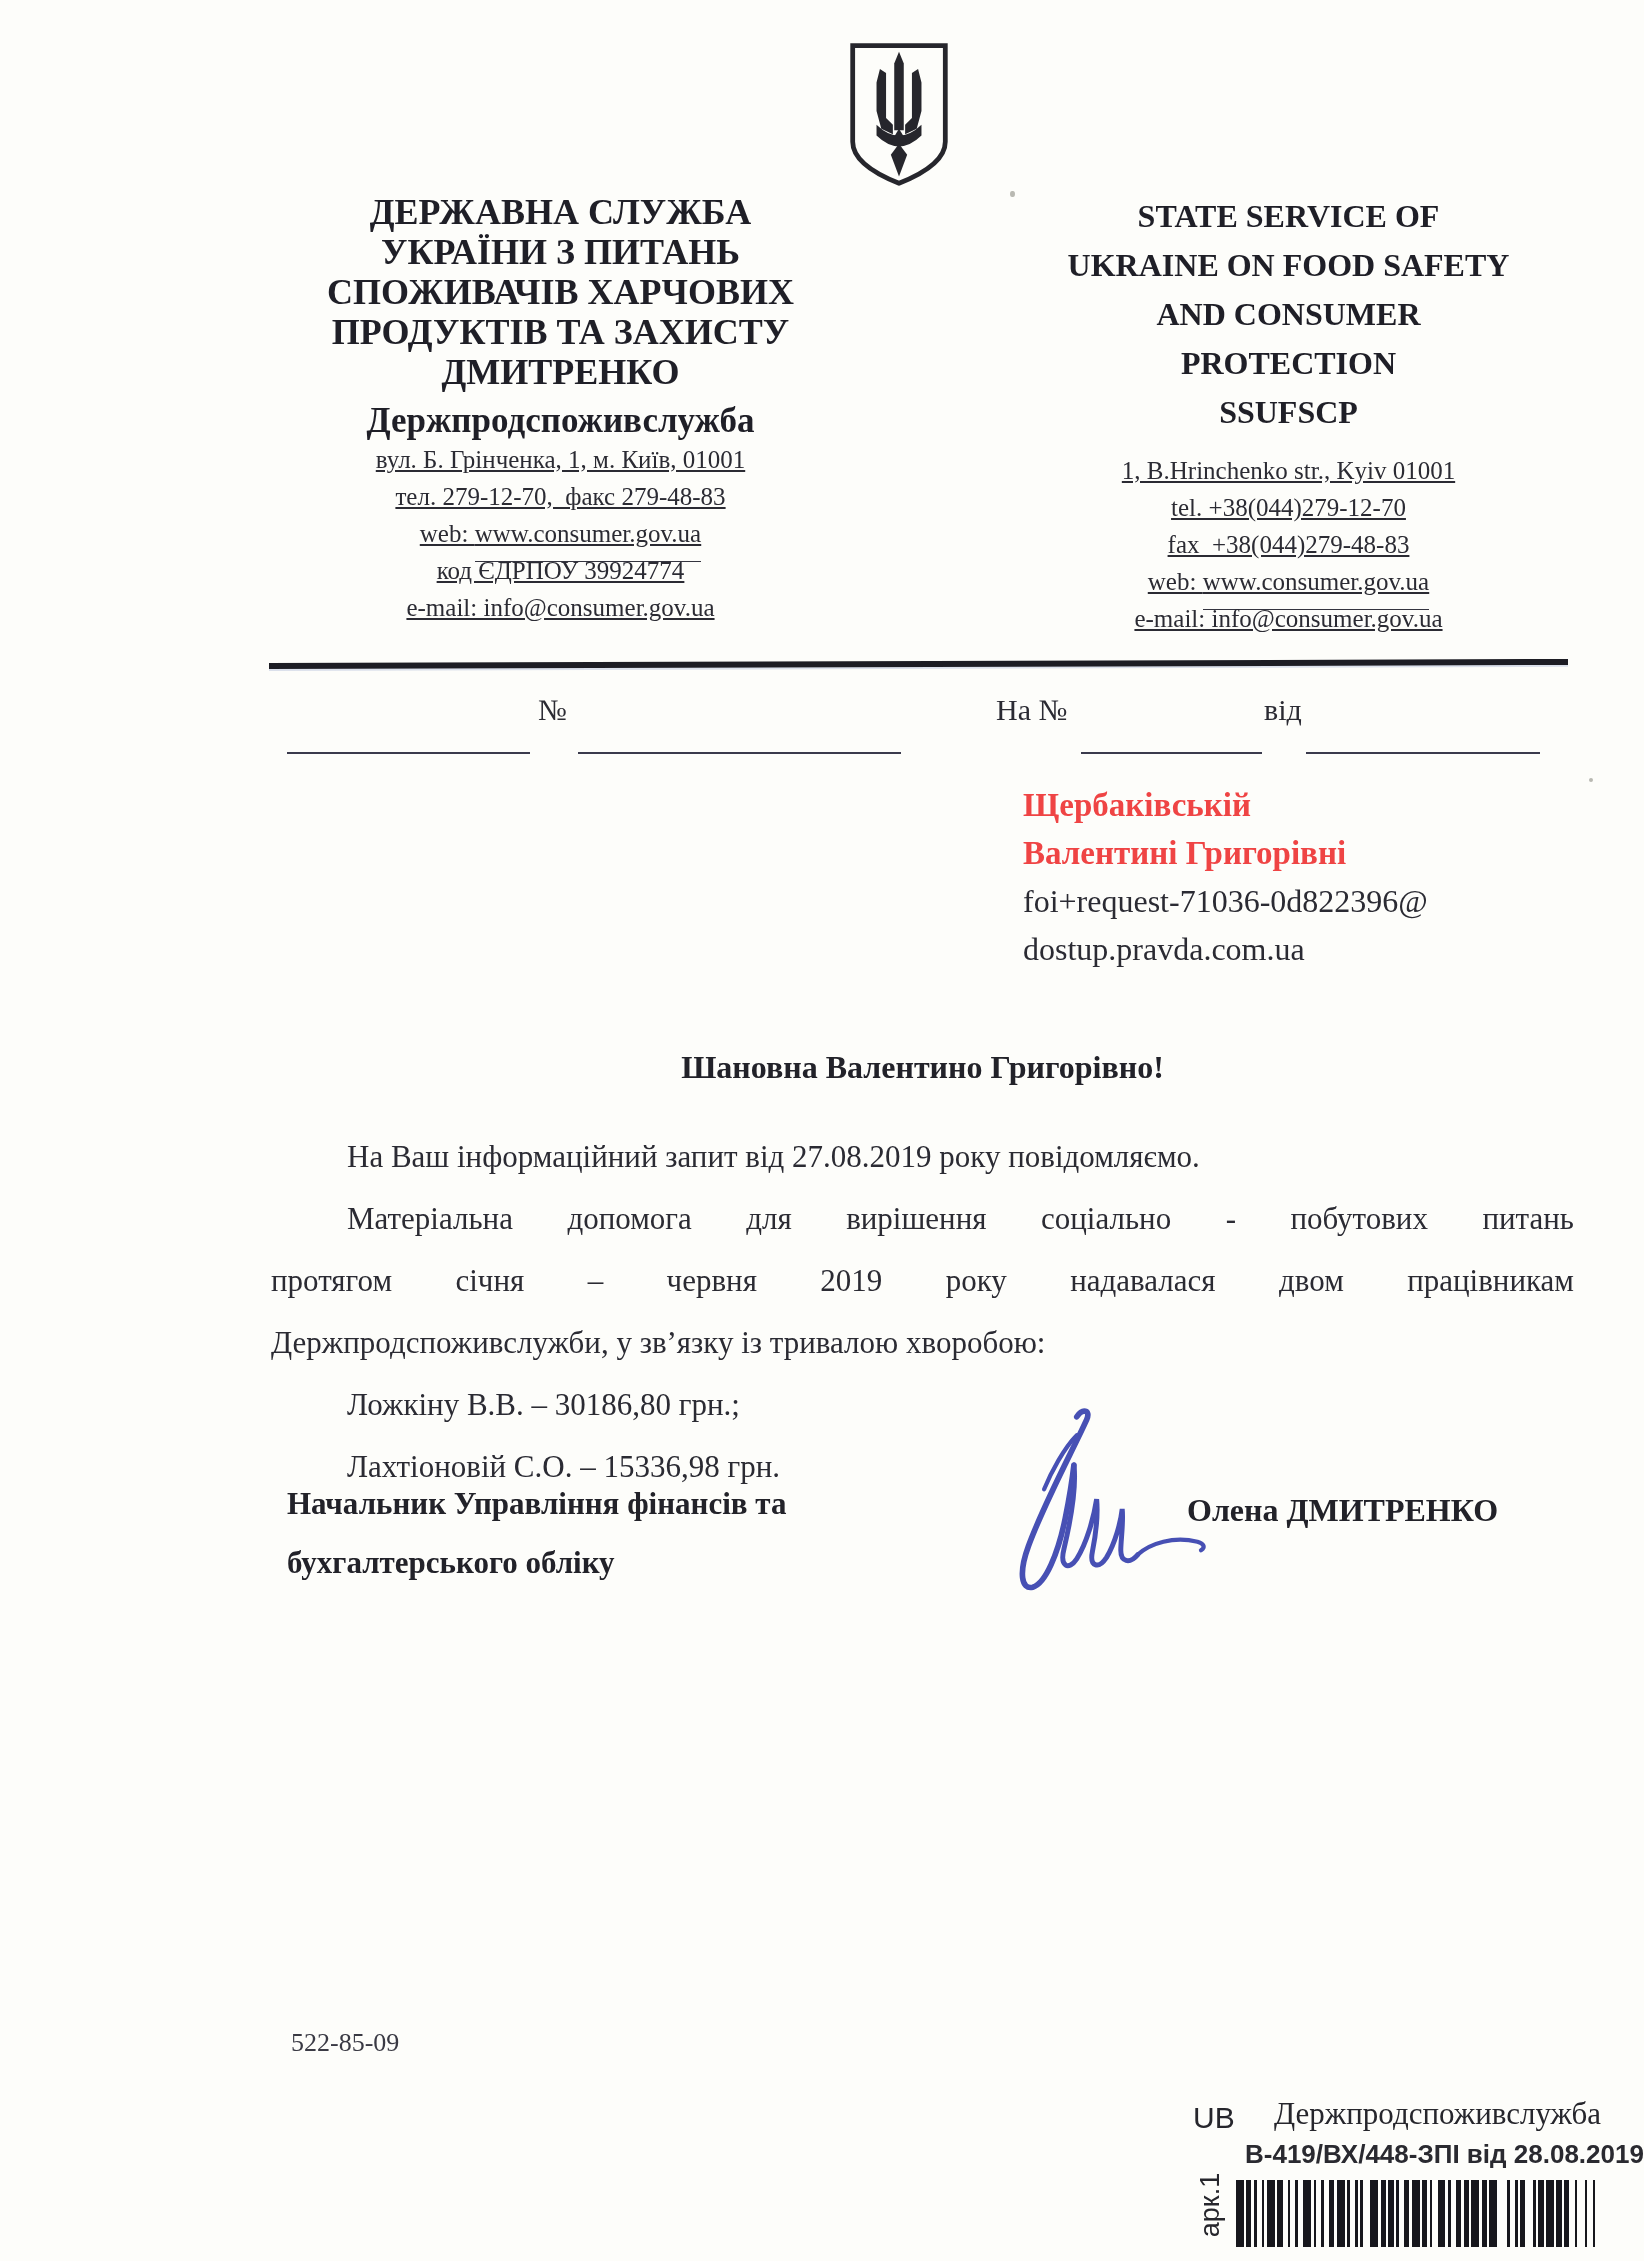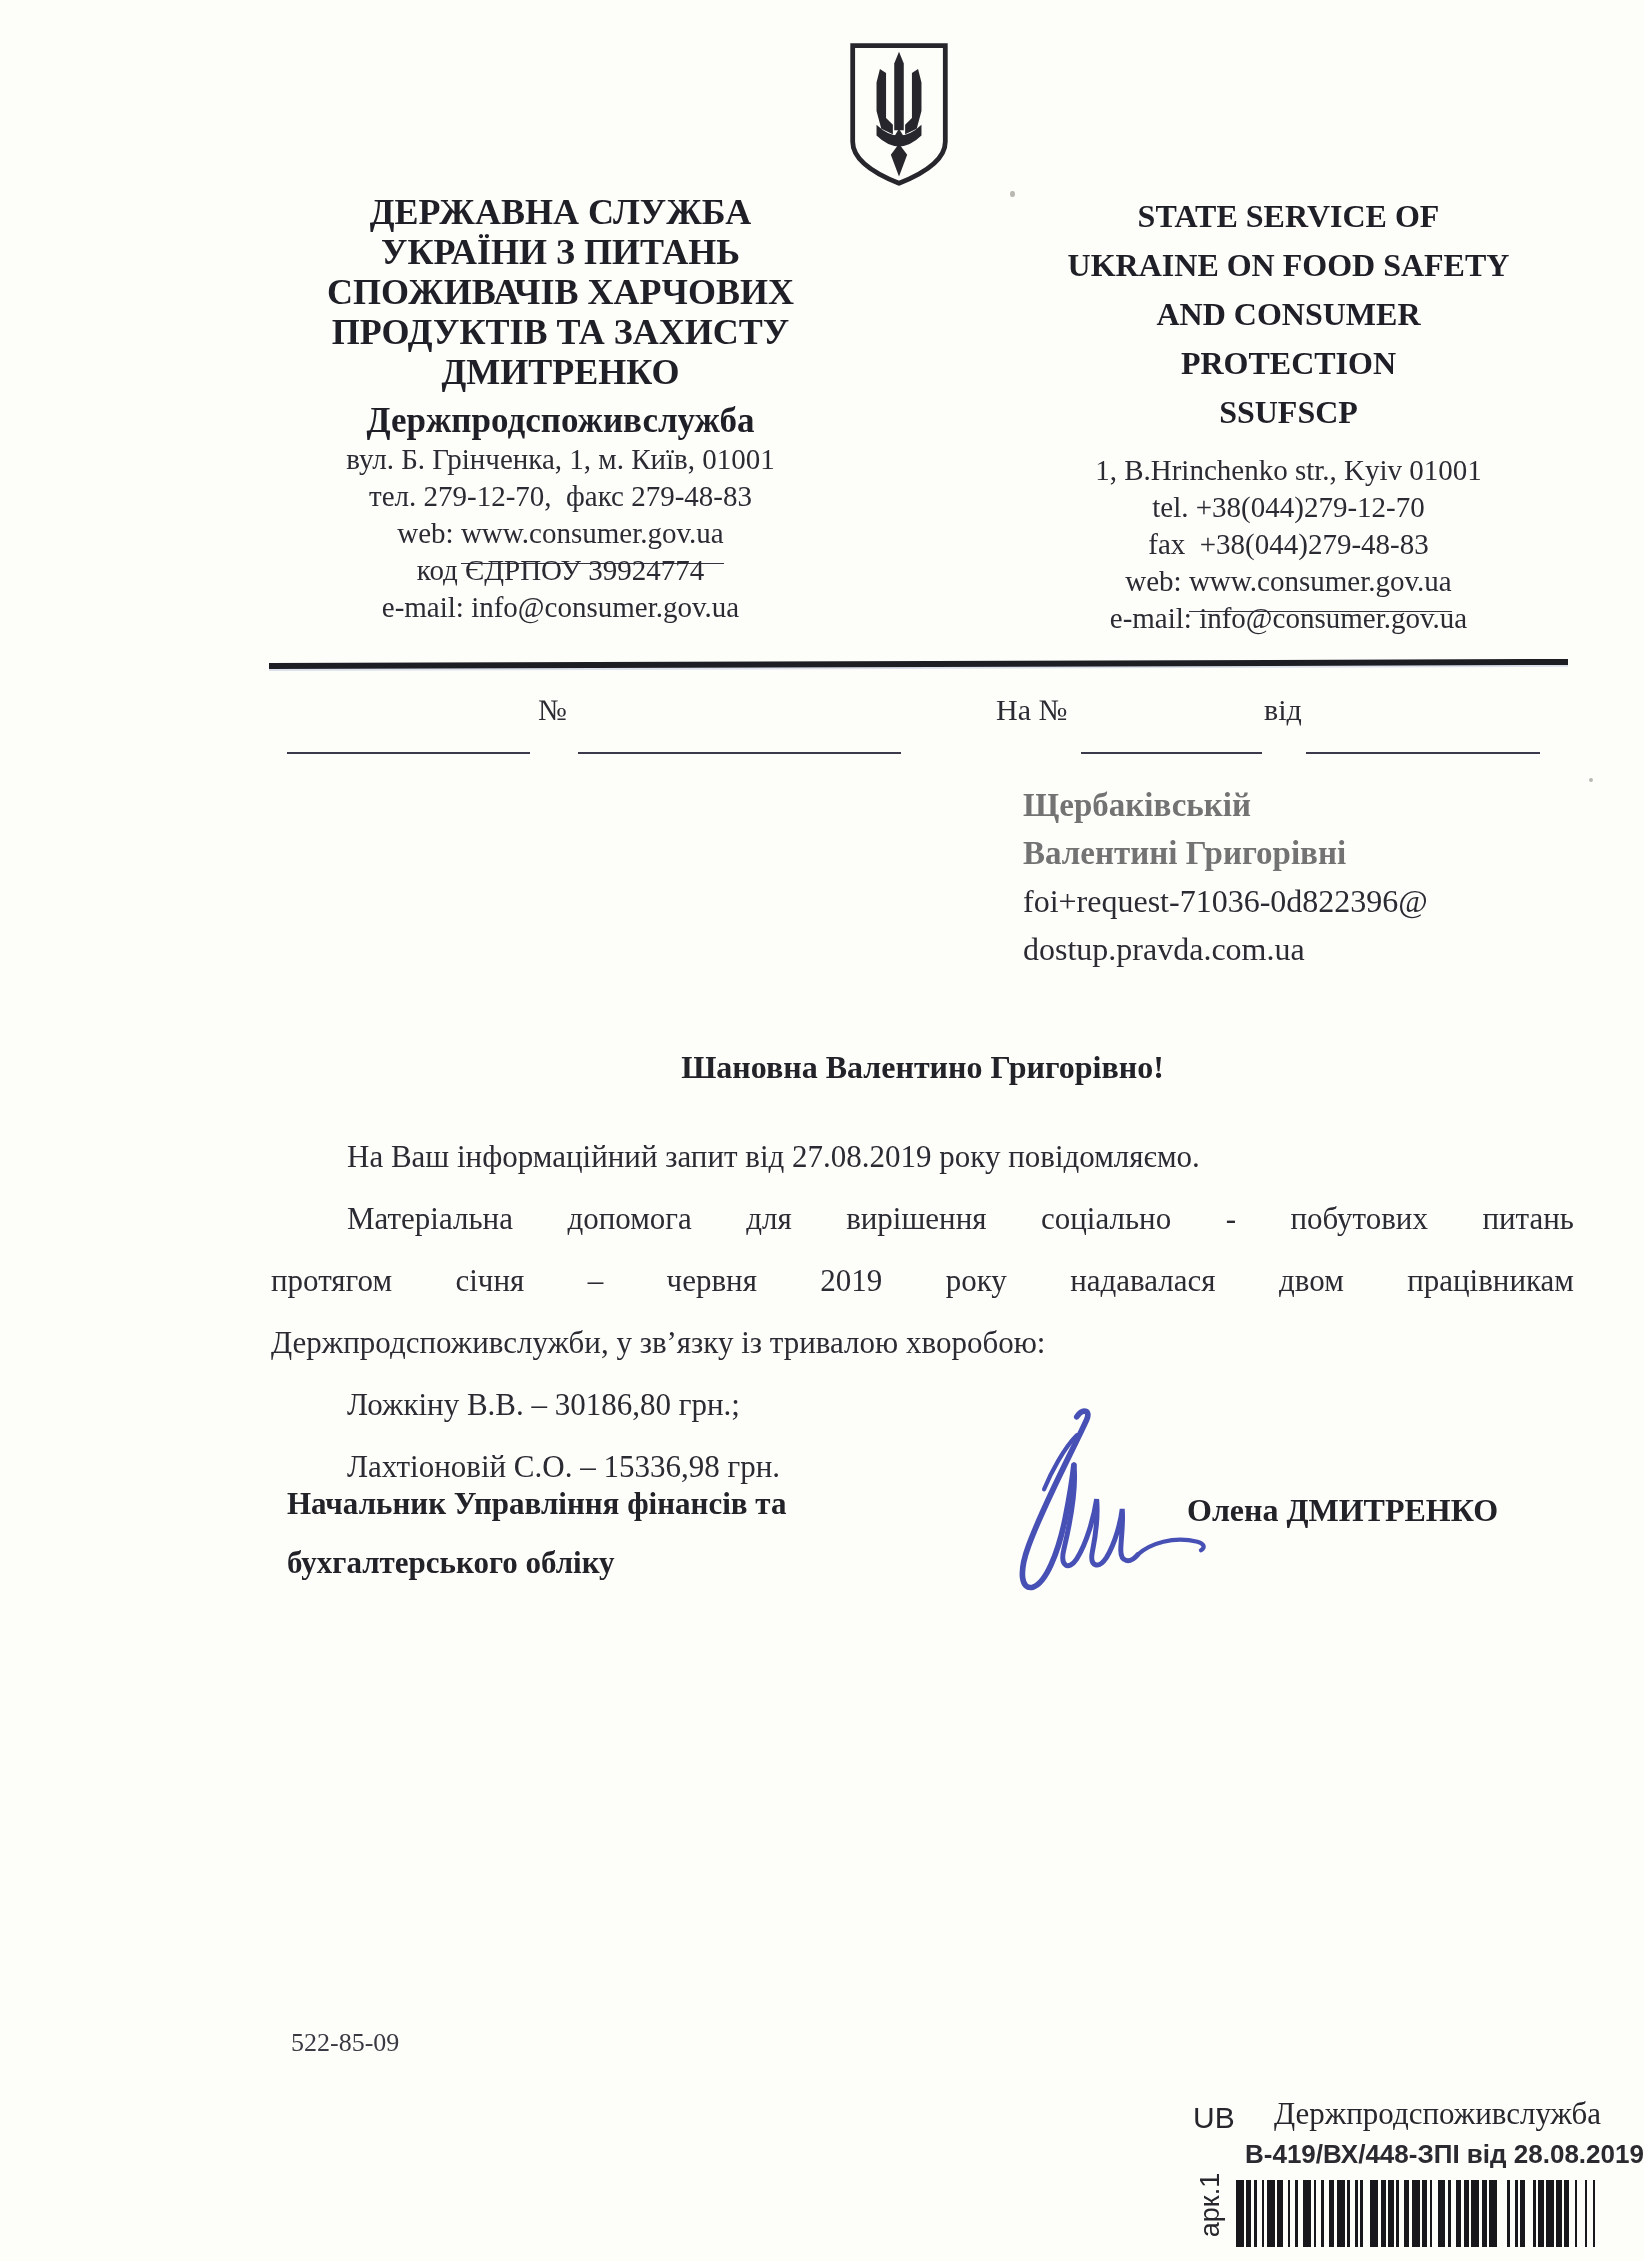--- a/index.html
+++ b/index.html
@@ -14,32 +14,32 @@
   }
   
   .emblem{position:absolute;left:846px;top:43px;width:106px;height:143px;}
   .col{position:absolute;text-align:center;}
   .col-left{left:276px;top:192px;width:569px;}
   .col-right{left:1009px;top:192px;width:559px;}
   .title-line{font-weight:bold;color:#1f1f27;}
   .col-left .title-line{font-size:36px;line-height:40px;}
   .col-right .title-line{font-size:32px;line-height:49px;}
   .short-name{font-weight:bold;font-size:35px;line-height:41px;margin-top:7.7px;color:#1f1f27;}
-  .contact{font-size:29px;line-height:37px;white-space:pre-wrap;}
+  .contact{font-size:25px;line-height:37px;white-space:pre-wrap;text-decoration:underline;}
   .col-right .contact{line-height:37px;}
   .col-right .contact-first{margin-top:15px;}
   .u{border-bottom:1.9px solid #34343f;padding-bottom:14px;}
   
   .rule{position:absolute;left:269px;top:661px;width:1299px;height:5.8px;background:#1d1d24;transform:rotate(-0.18deg);box-shadow:0 1.9px 0 rgba(120,140,190,.25);}
   .refrow{position:absolute;left:271px;top:693px;width:1308px;height:71px;font-size:30px;}
   .refrow .lbl{position:absolute;top:0;}
   .blank{position:absolute;top:59px;border-bottom:2.6px solid #3a3a4c;height:0;}
   
   .recipient{position:absolute;left:1023px;top:781px;width:554px;line-height:48px;}
-  .recipient .nm{font-weight:bold;font-size:33px;color:#737373;}
+  .recipient .nm{font-weight:bold;font-size:33px;color:#ef4444;}
   .recipient .em{font-size:32px;}
   
   .salutation{position:absolute;left:271px;top:1049px;width:1303px;text-align:center;font-weight:bold;font-size:32px;color:#222229;}
   .body{position:absolute;left:271px;top:1126px;width:1303px;font-size:31px;line-height:62px;}
   .indent{text-indent:76px;}
   .just{text-align:justify;text-align-last:justify;}
   .item{padding-left:76px;}
   
   .sig-title{position:absolute;left:287px;top:1474px;width:670px;font-weight:bold;font-size:31px;line-height:59px;color:#222229;}
   .sig-name{position:absolute;left:1187px;top:1492px;font-weight:bold;font-size:32px;color:#222229;}

